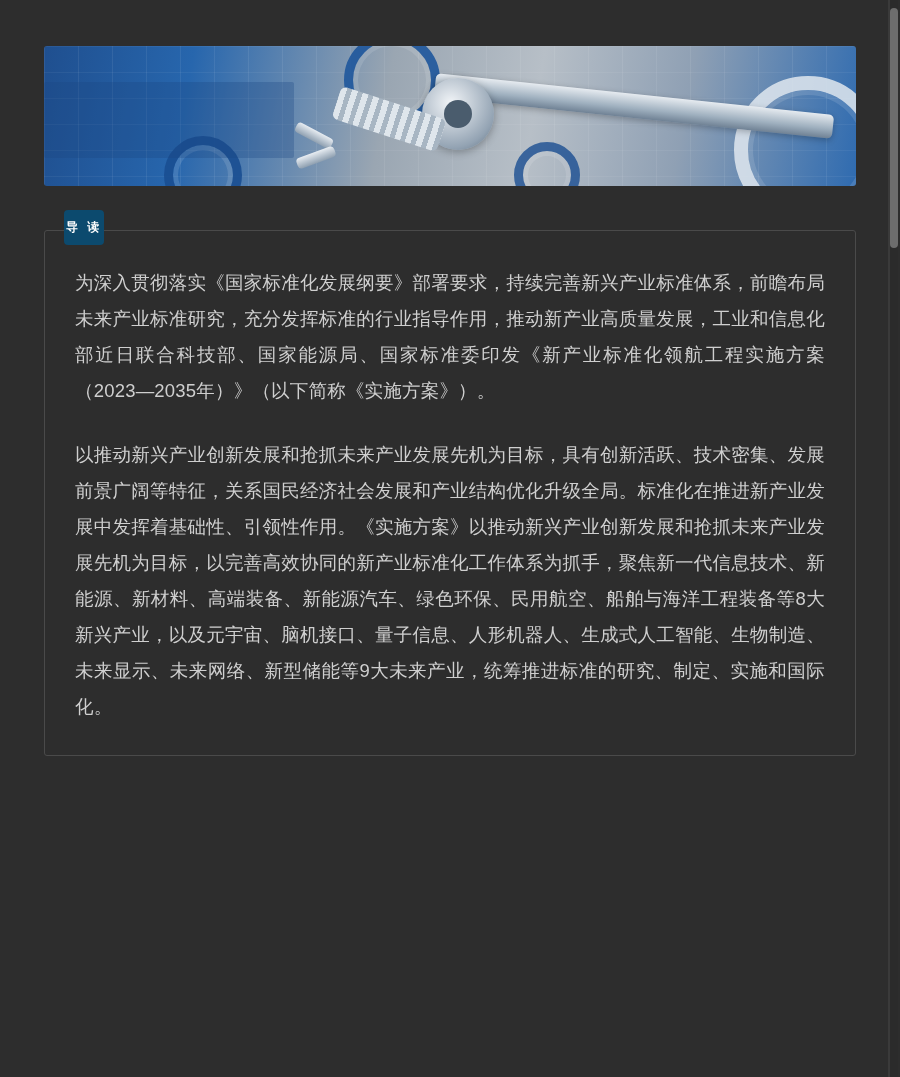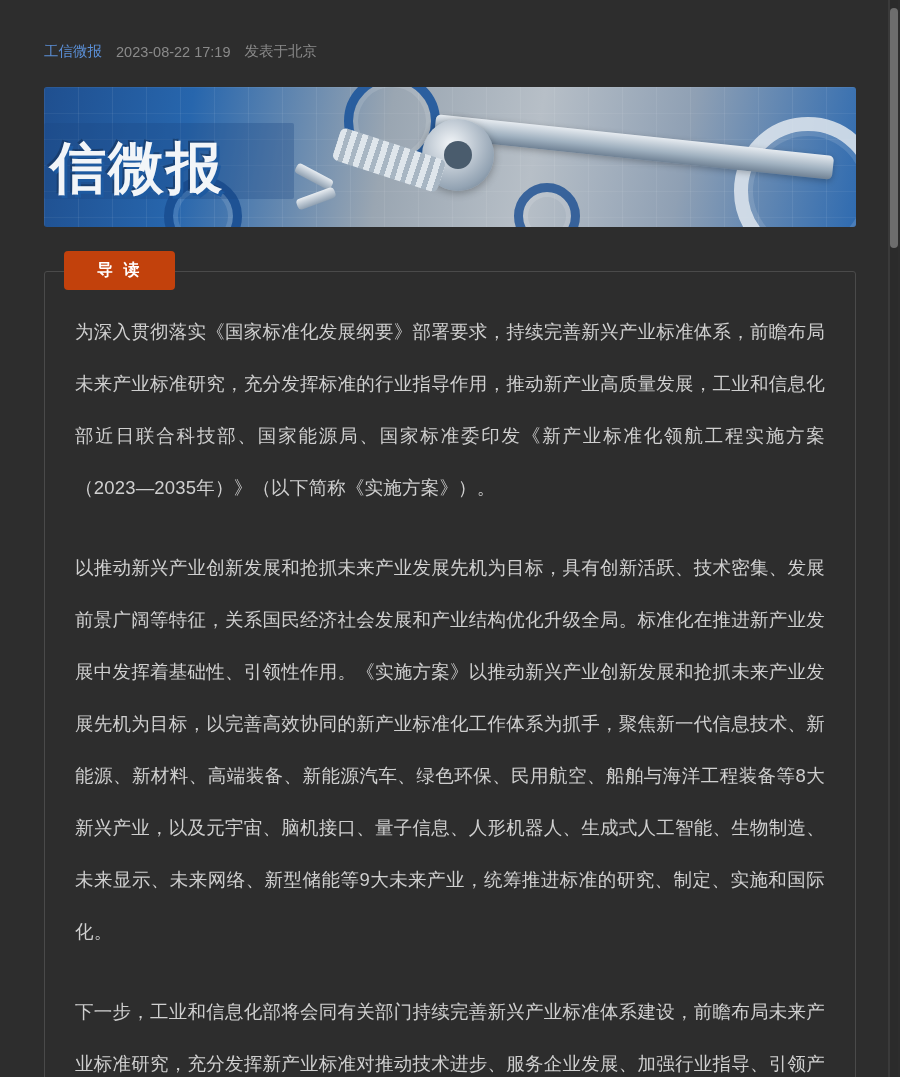--- a/index.html
+++ b/index.html
@@ -149,40 +149,40 @@
 
   .card-wrap {
     position: relative;
     margin-top: 44px;
     width: 812px;
   }
   .guide-badge {
     position: absolute;
     left: 20px;
     top: -20px;
-    background: #c2410c;
+    background: #0c4a6e;
     color: #ffffff;
-    font-size: 16px;
+    font-size: 12px;
     font-weight: bold;
     letter-spacing: 3px;
-    padding: 9px 33px;
+    padding: 9px 2px;
     border-radius: 4px;
     z-index: 2;
   }
   .card {
     border: 1px solid #4a4a4a;
     border-radius: 3px;
     padding: 34px 30px 30px 30px;
     box-sizing: border-box;
     background: #2d2d2d;
   }
   .card p {
     margin: 0 0 28px 0;
     font-size: 18.5px;
-    line-height: 52px;
+    line-height: 36px;
     color: #cfcfcf;
     text-align: justify;
     letter-spacing: 0.2px;
   }
   .card p:last-child { margin-bottom: 0; }
 
   .scrollbar-track {
     position: absolute;
     right: 2px;
     top: 0;
@@ -209,49 +209,42 @@
   }
 </style>
 </head>
 <body>
 
 <div class="page">
 
   <div class="article">
 
 
-    <div class="meta">
-      <span class="source">工信微报</span>
-      <span class="date">2023-08-22 17:19</span>
-      <span class="place">发表于北京</span>
-    </div>
 
     <div class="banner">
       <div class="grid-lines"></div>
       <div class="gear g1"></div>
       <div class="gear g2"></div>
       <div class="gear g3"></div>
       <div class="gear g4"></div>
       <div class="arm"></div>
       <div class="joint"></div>
       <div class="forearm"></div>
       <div class="claw">
         <span></span>
           <span></span>
       </div>
       <div class="logo-bar"></div>
-      <div class="logo-text">信微报</div>
     </div>
 
     <div class="card-wrap">
       <div class="guide-badge">导 读</div>
       <div class="card">
         <p>为深入贯彻落实《国家标准化发展纲要》部署要求，持续完善新兴产业标准体系，前瞻布局未来产业标准研究，充分发挥标准的行业指导作用，推动新产业高质量发展，工业和信息化部近日联合科技部、国家能源局、国家标准委印发《新产业标准化领航工程实施方案（2023—2035年）》（以下简称《实施方案》）。</p>
         <p>以推动新兴产业创新发展和抢抓未来产业发展先机为目标，具有创新活跃、技术密集、发展前景广阔等特征，关系国民经济社会发展和产业结构优化升级全局。标准化在推进新产业发展中发挥着基础性、引领性作用。《实施方案》以推动新兴产业创新发展和抢抓未来产业发展先机为目标，以完善高效协同的新产业标准化工作体系为抓手，聚焦新一代信息技术、新能源、新材料、高端装备、新能源汽车、绿色环保、民用航空、船舶与海洋工程装备等8大新兴产业，以及元宇宙、脑机接口、量子信息、人形机器人、生成式人工智能、生物制造、未来显示、未来网络、新型储能等9大未来产业，统筹推进标准的研究、制定、实施和国际化。</p>
-        <p>下一步，工业和信息化部将会同有关部门持续完善新兴产业标准体系建设，前瞻布局未来产业标准研究，充分发挥新产业标准对推动技术进步、服务企业发展、加强行业指导、引领产业升级的先导性作用，不断提升新产业标准的技术水平和国际化程度，为加快新产业高质量发展、建设现代化产业体系提供坚实的技术支撑。</p>
       </div>
     </div>
 
   </div>
 
   <div class="right-edge"></div>
   <div class="scrollbar-track"></div>
   <div class="scrollbar-thumb"></div>
 
 </div>

